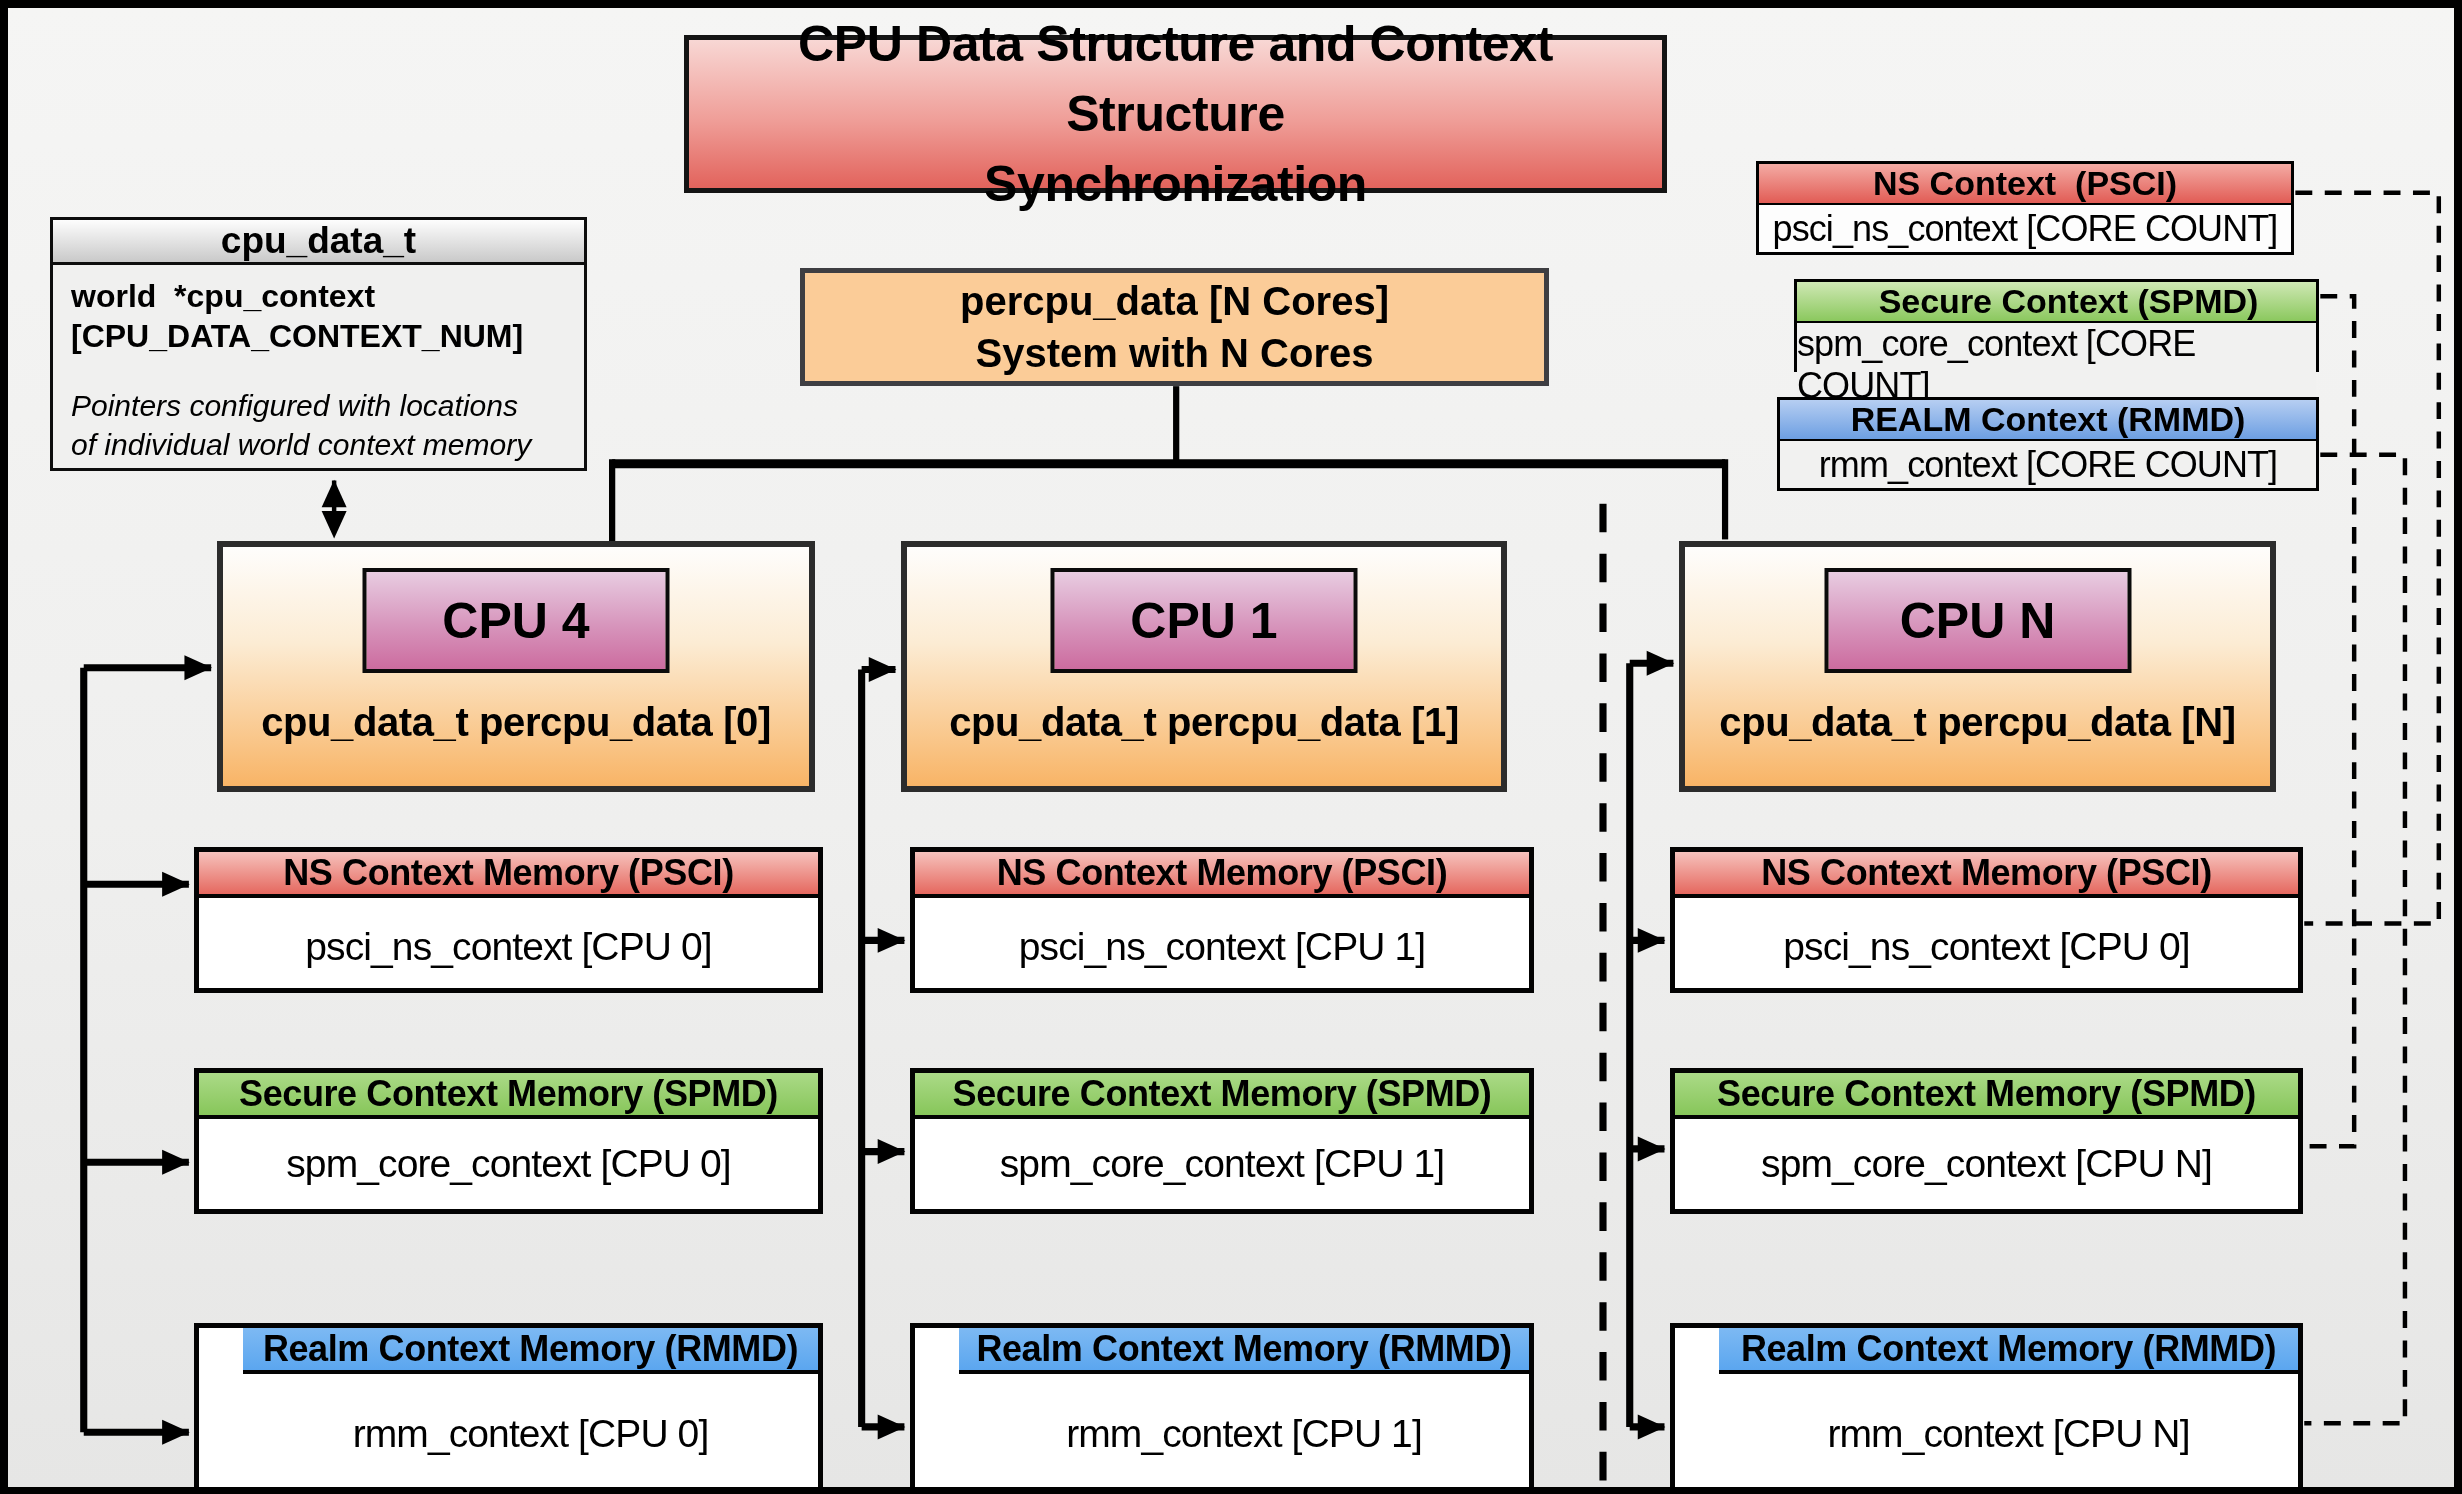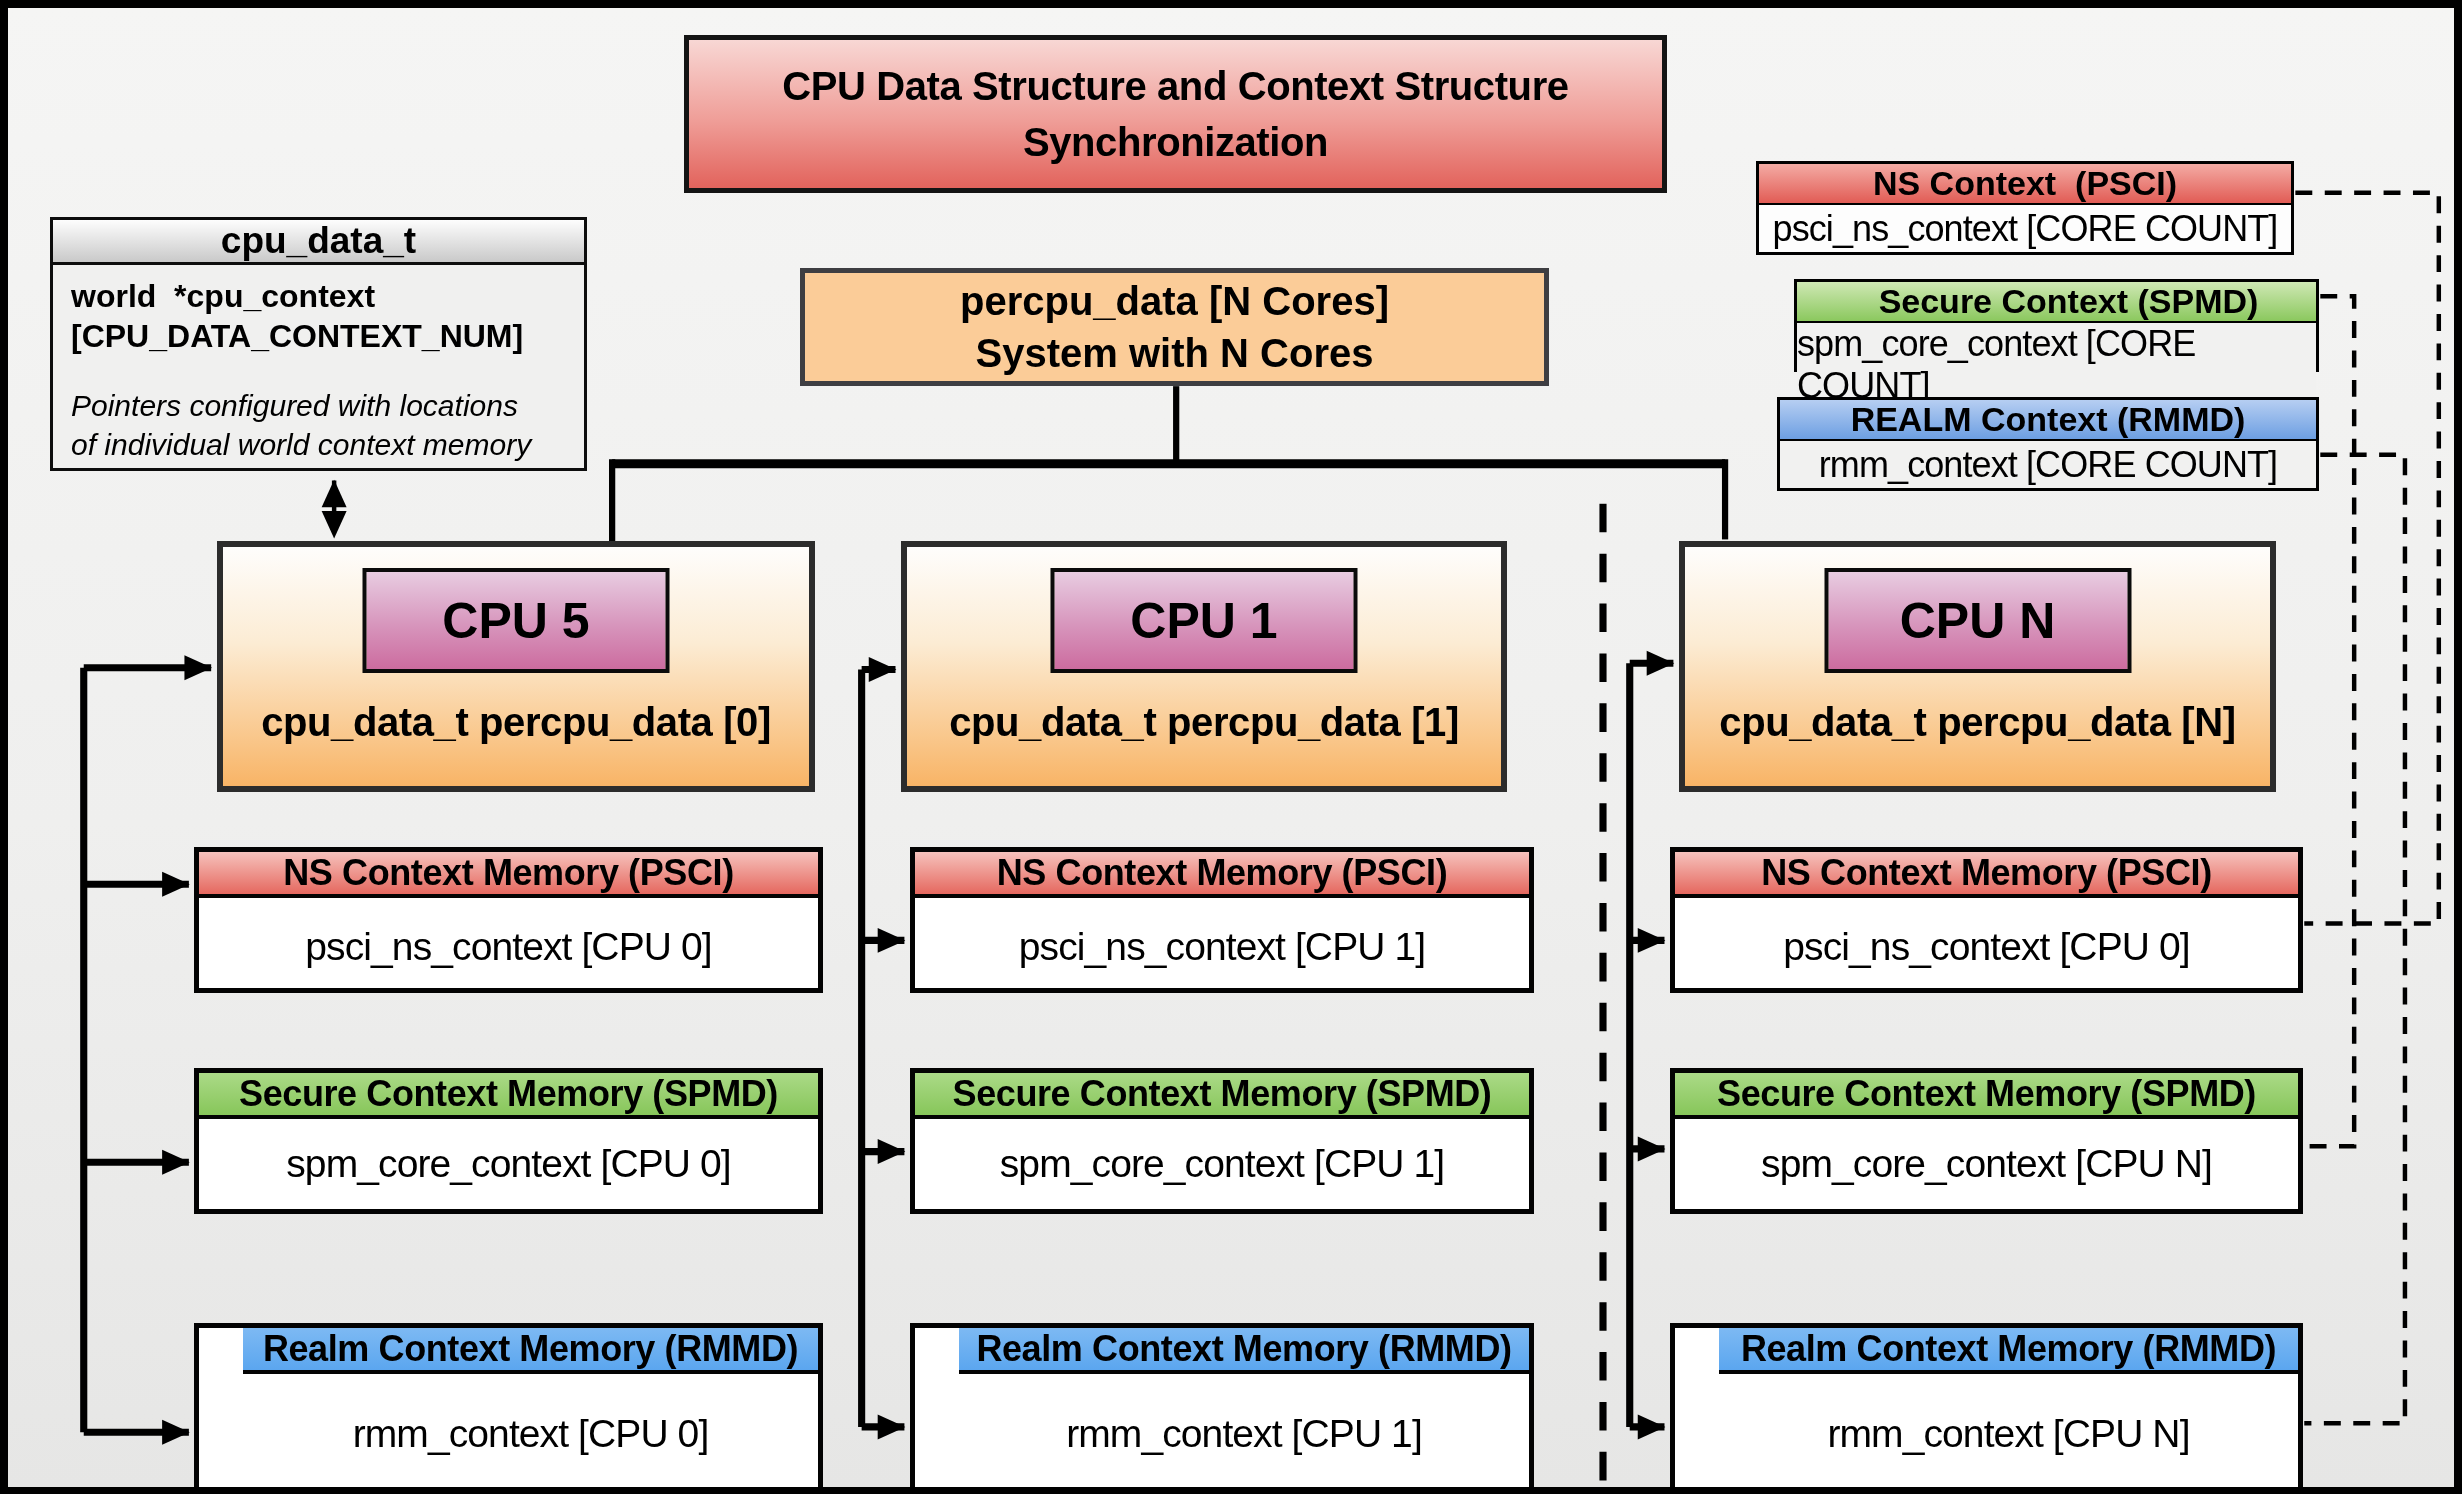--- a/index.html
+++ b/index.html
@@ -14,21 +14,21 @@
   svg.connectors { position:absolute; left:0; top:0; z-index:1; }
 
   .box { position:absolute; z-index:2; }
 
   
   #title-box {
     left:676px; top:27px; width:983px; height:158px;
     border:5.3px solid #141414;
     background:linear-gradient(180deg,#f8d7d4 0%,#ef9d97 55%,#e2635c 100%);
     display:flex; flex-direction:column; align-items:center; justify-content:center;
-    font-weight:bold; font-size:40px; letter-spacing:-0.4px; line-height:1.4;
+    font-weight:bold; font-size:50px; letter-spacing:-0.4px; line-height:1.4;
     text-align:center;
   }
 
   
   #cpu-data-t-box {
     left:42px; top:209px; width:537px; height:254px;
     border:3.6px solid #0d0d0d; background:#f0f0ef;
     display:flex; flex-direction:column;
   }
   #cpu-data-t-box .hdr {
@@ -188,21 +188,21 @@
   <div class="box legend" id="legend-spmd">
     <div class="hdr">Secure Context (SPMD)</div>
     <div class="bod">spm_core_context [CORE COUNT]</div>
   </div>
   <div class="box legend" id="legend-rmmd">
     <div class="hdr">REALM Context (RMMD)</div>
     <div class="bod">rmm_context [CORE COUNT]</div>
   </div>
 
   <div class="box cpu-box" id="cpu0-box">
-    <div class="plabel">CPU 5</div>
+    <div class="plabel">CPU 4</div>
     <div class="cdata">cpu_data_t percpu_data [0]</div>
   </div>
   <div class="box mem ns memc0">
     <div class="hdr">NS Context Memory (PSCI)</div>
     <div class="bod">psci_ns_context [CPU 0]</div>
   </div>
   <div class="box mem secure memc0">
     <div class="hdr">Secure Context Memory (SPMD)</div>
     <div class="bod">spm_core_context [CPU 0]</div>
   </div>

